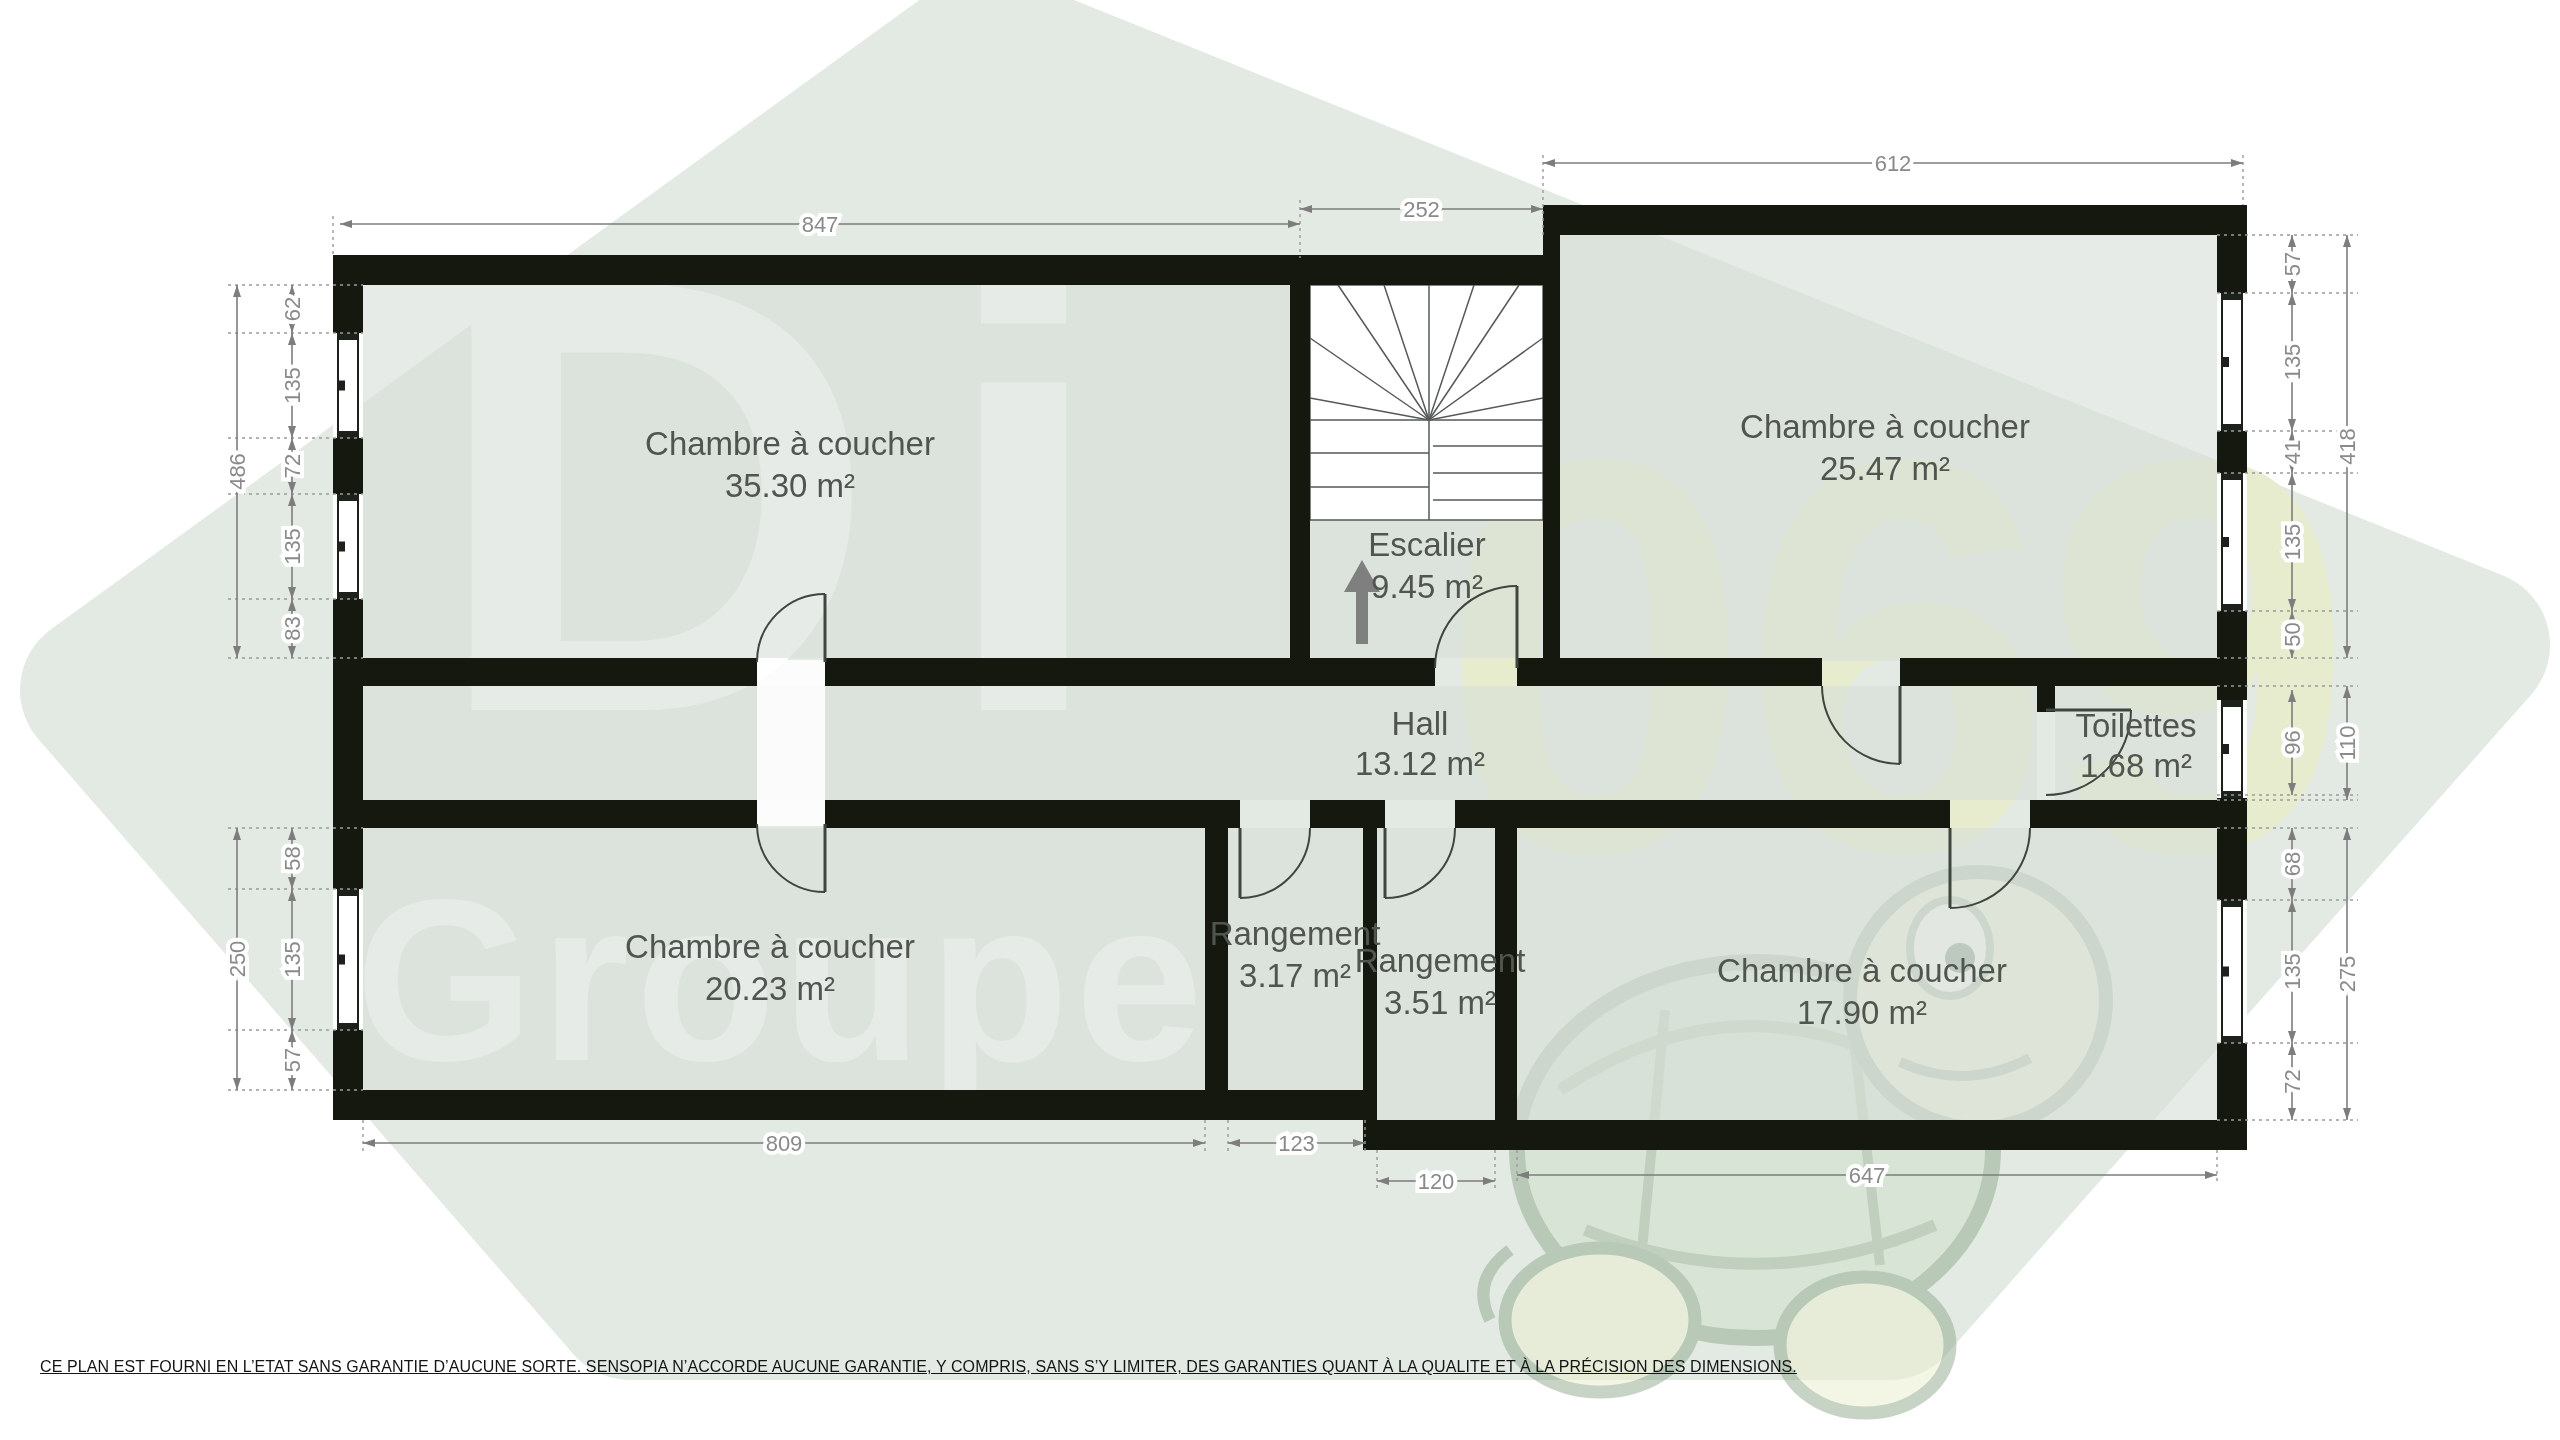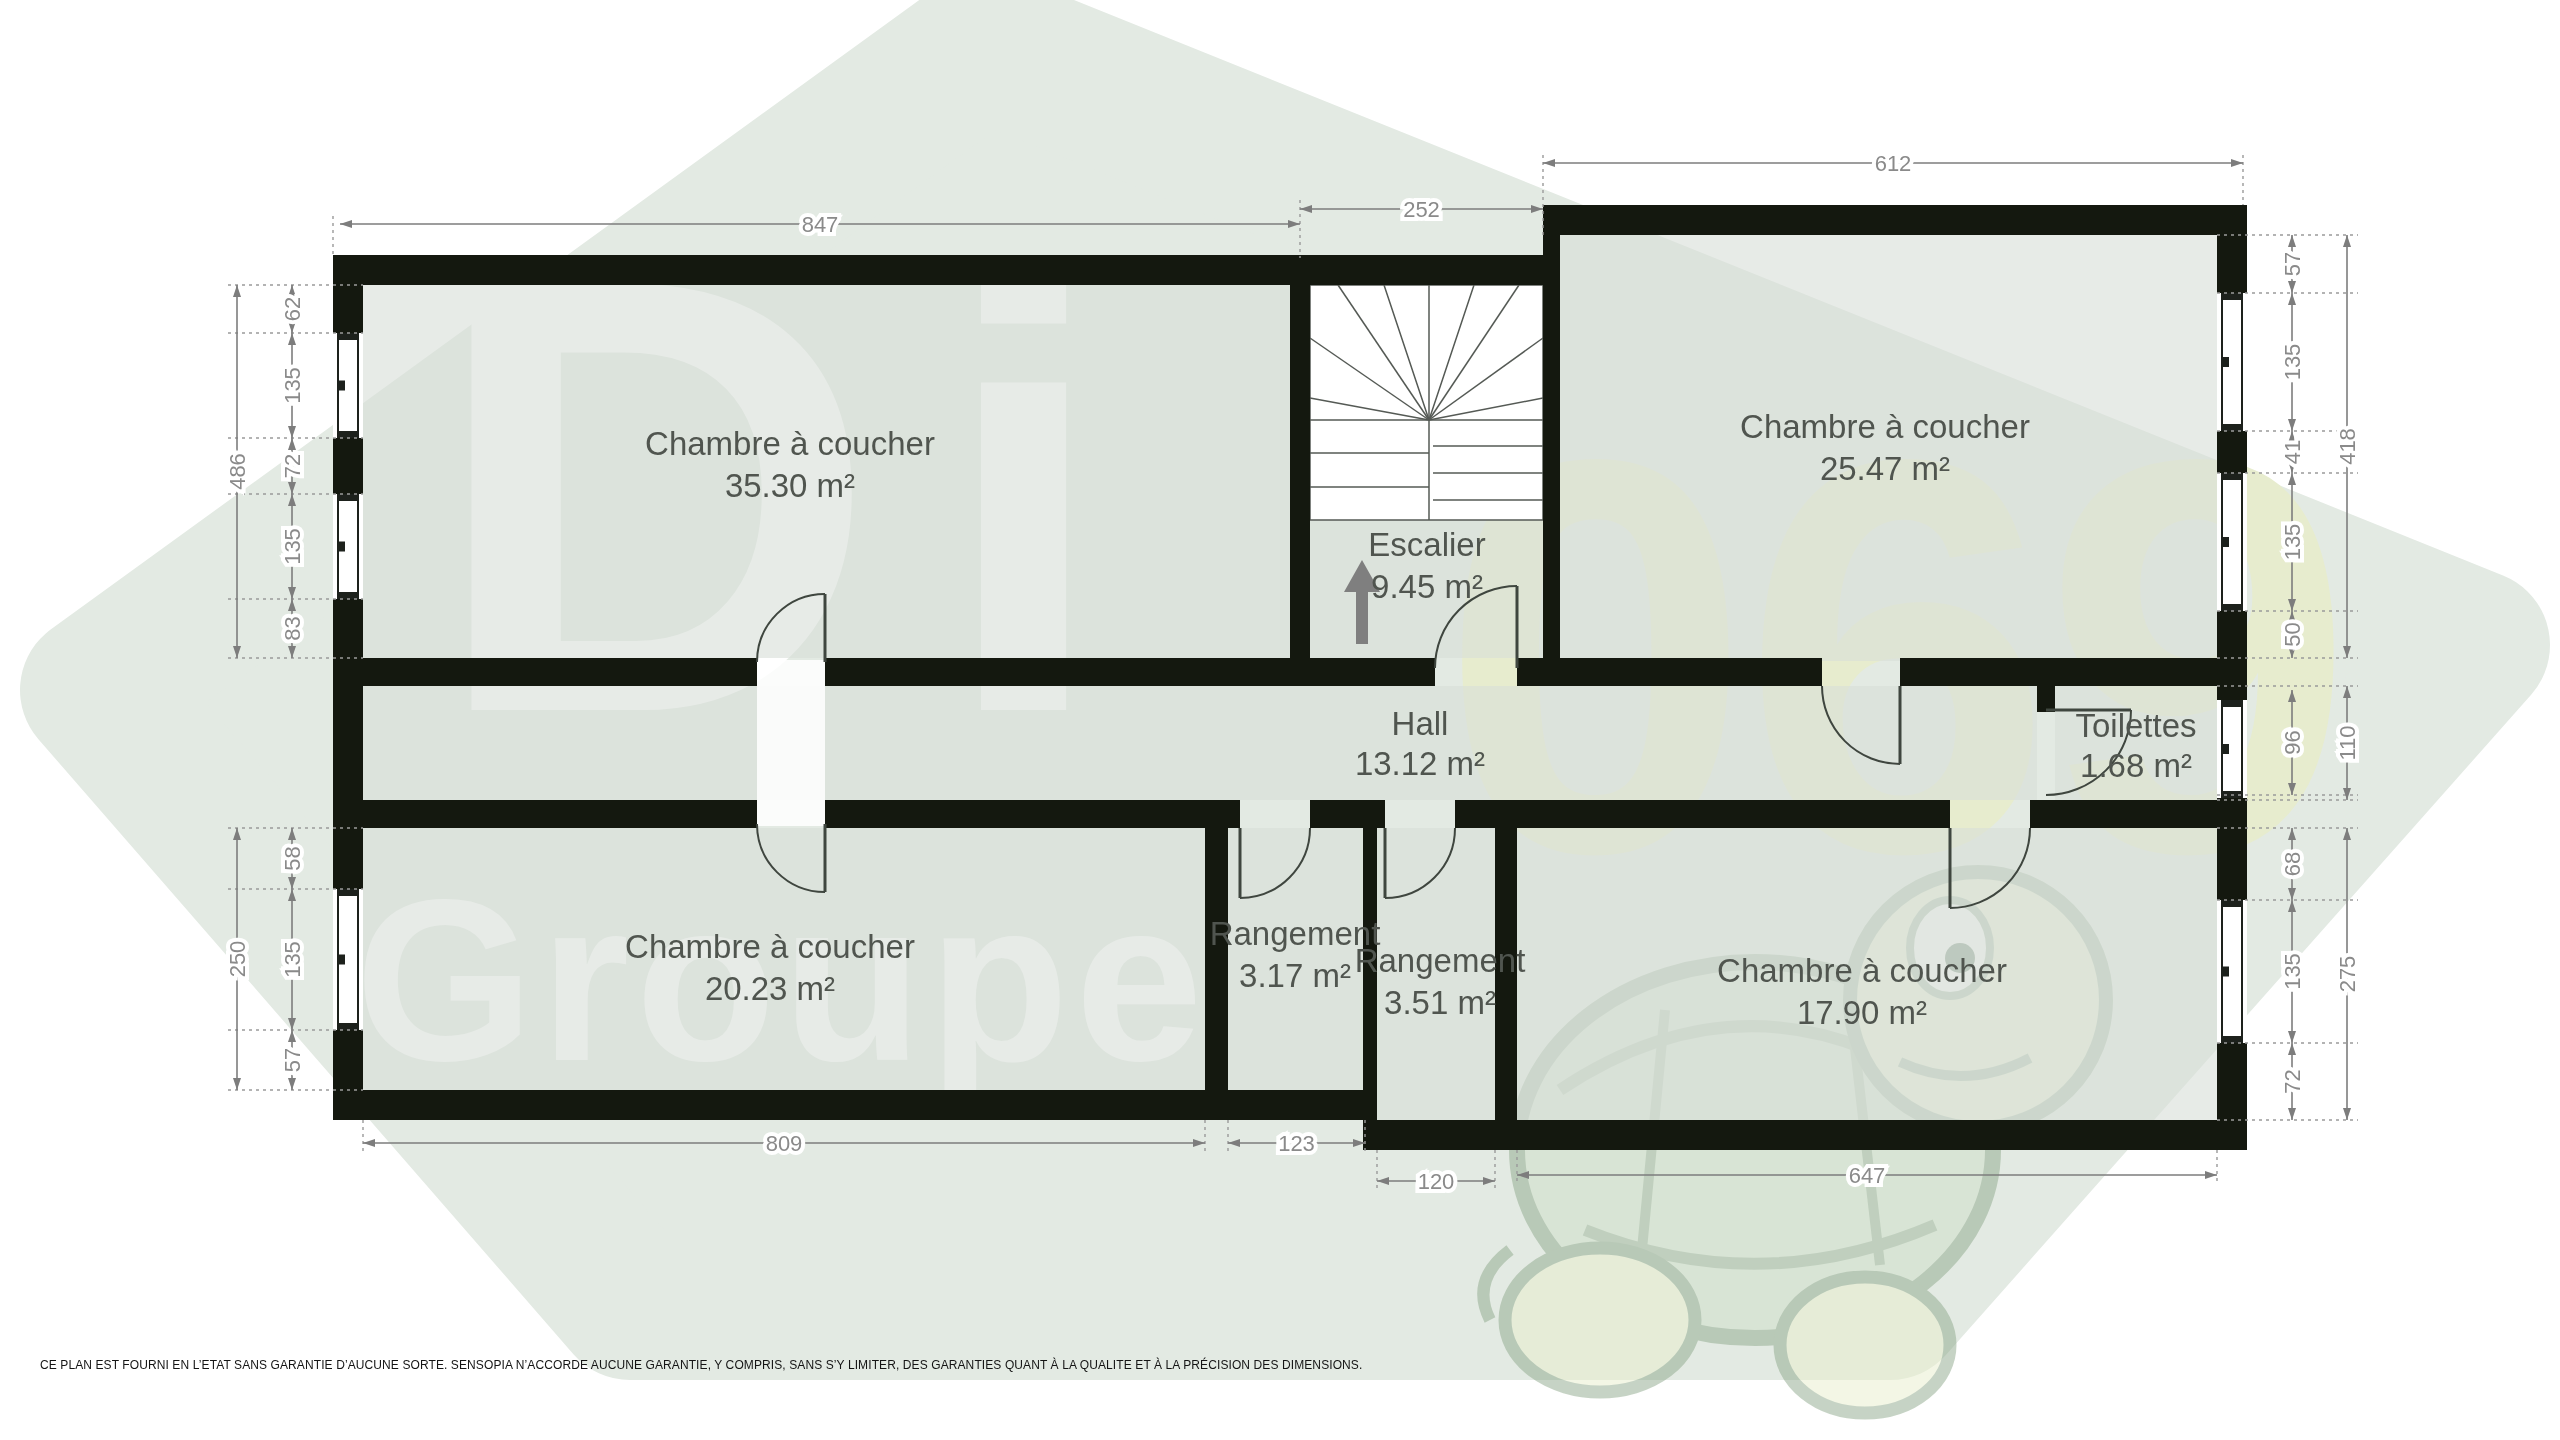--- a/index.html
+++ b/index.html
@@ -9,22 +9,22 @@
   .room{fill:#d9ded9;fill-opacity:0.62;}
   .wall{fill:#14180f;}
   .dim{stroke:#7d7d7d;stroke-width:1.6;}
   .dot{stroke:#9a9a9a;stroke-width:1.4;stroke-dasharray:3 4;fill:none;}
   .dimtxt{font-size:22px;fill:#8a8a8a;paint-order:stroke;stroke:#ffffff;stroke-width:8;
           text-anchor:middle;font-family:"Liberation Sans", sans-serif;}
   .roomtxt{font-size:33px;fill:#50554f;text-anchor:middle;font-family:"Liberation Sans", sans-serif;}
   .door{stroke:#3f463f;stroke-width:2;fill:none;}
   .leaf{stroke:#3f463f;stroke-width:3;fill:none;}
   .tread{stroke:#555a55;stroke-width:1.5;fill:none;}
-  #disclaimer{position:absolute;left:40px;top:1358px;font-size:12px;color:#141414;
-              letter-spacing:0.1px;white-space:nowrap;}
+  #disclaimer{position:absolute;left:40px;top:1358px;font-size:16px;color:#141414;
+              letter-spacing:0.1px;white-space:nowrap;text-decoration:underline;}
   .wm-num{font-weight:bold;text-anchor:start;}
   .wm-brand{font-weight:bold;fill:#ffffff;}
 </style>
 </head>
 <body>
 
 <div id="page">
 
 <svg id="plan" viewBox="0 0 2560 1440" xmlns="http://www.w3.org/2000/svg">
   <defs>

